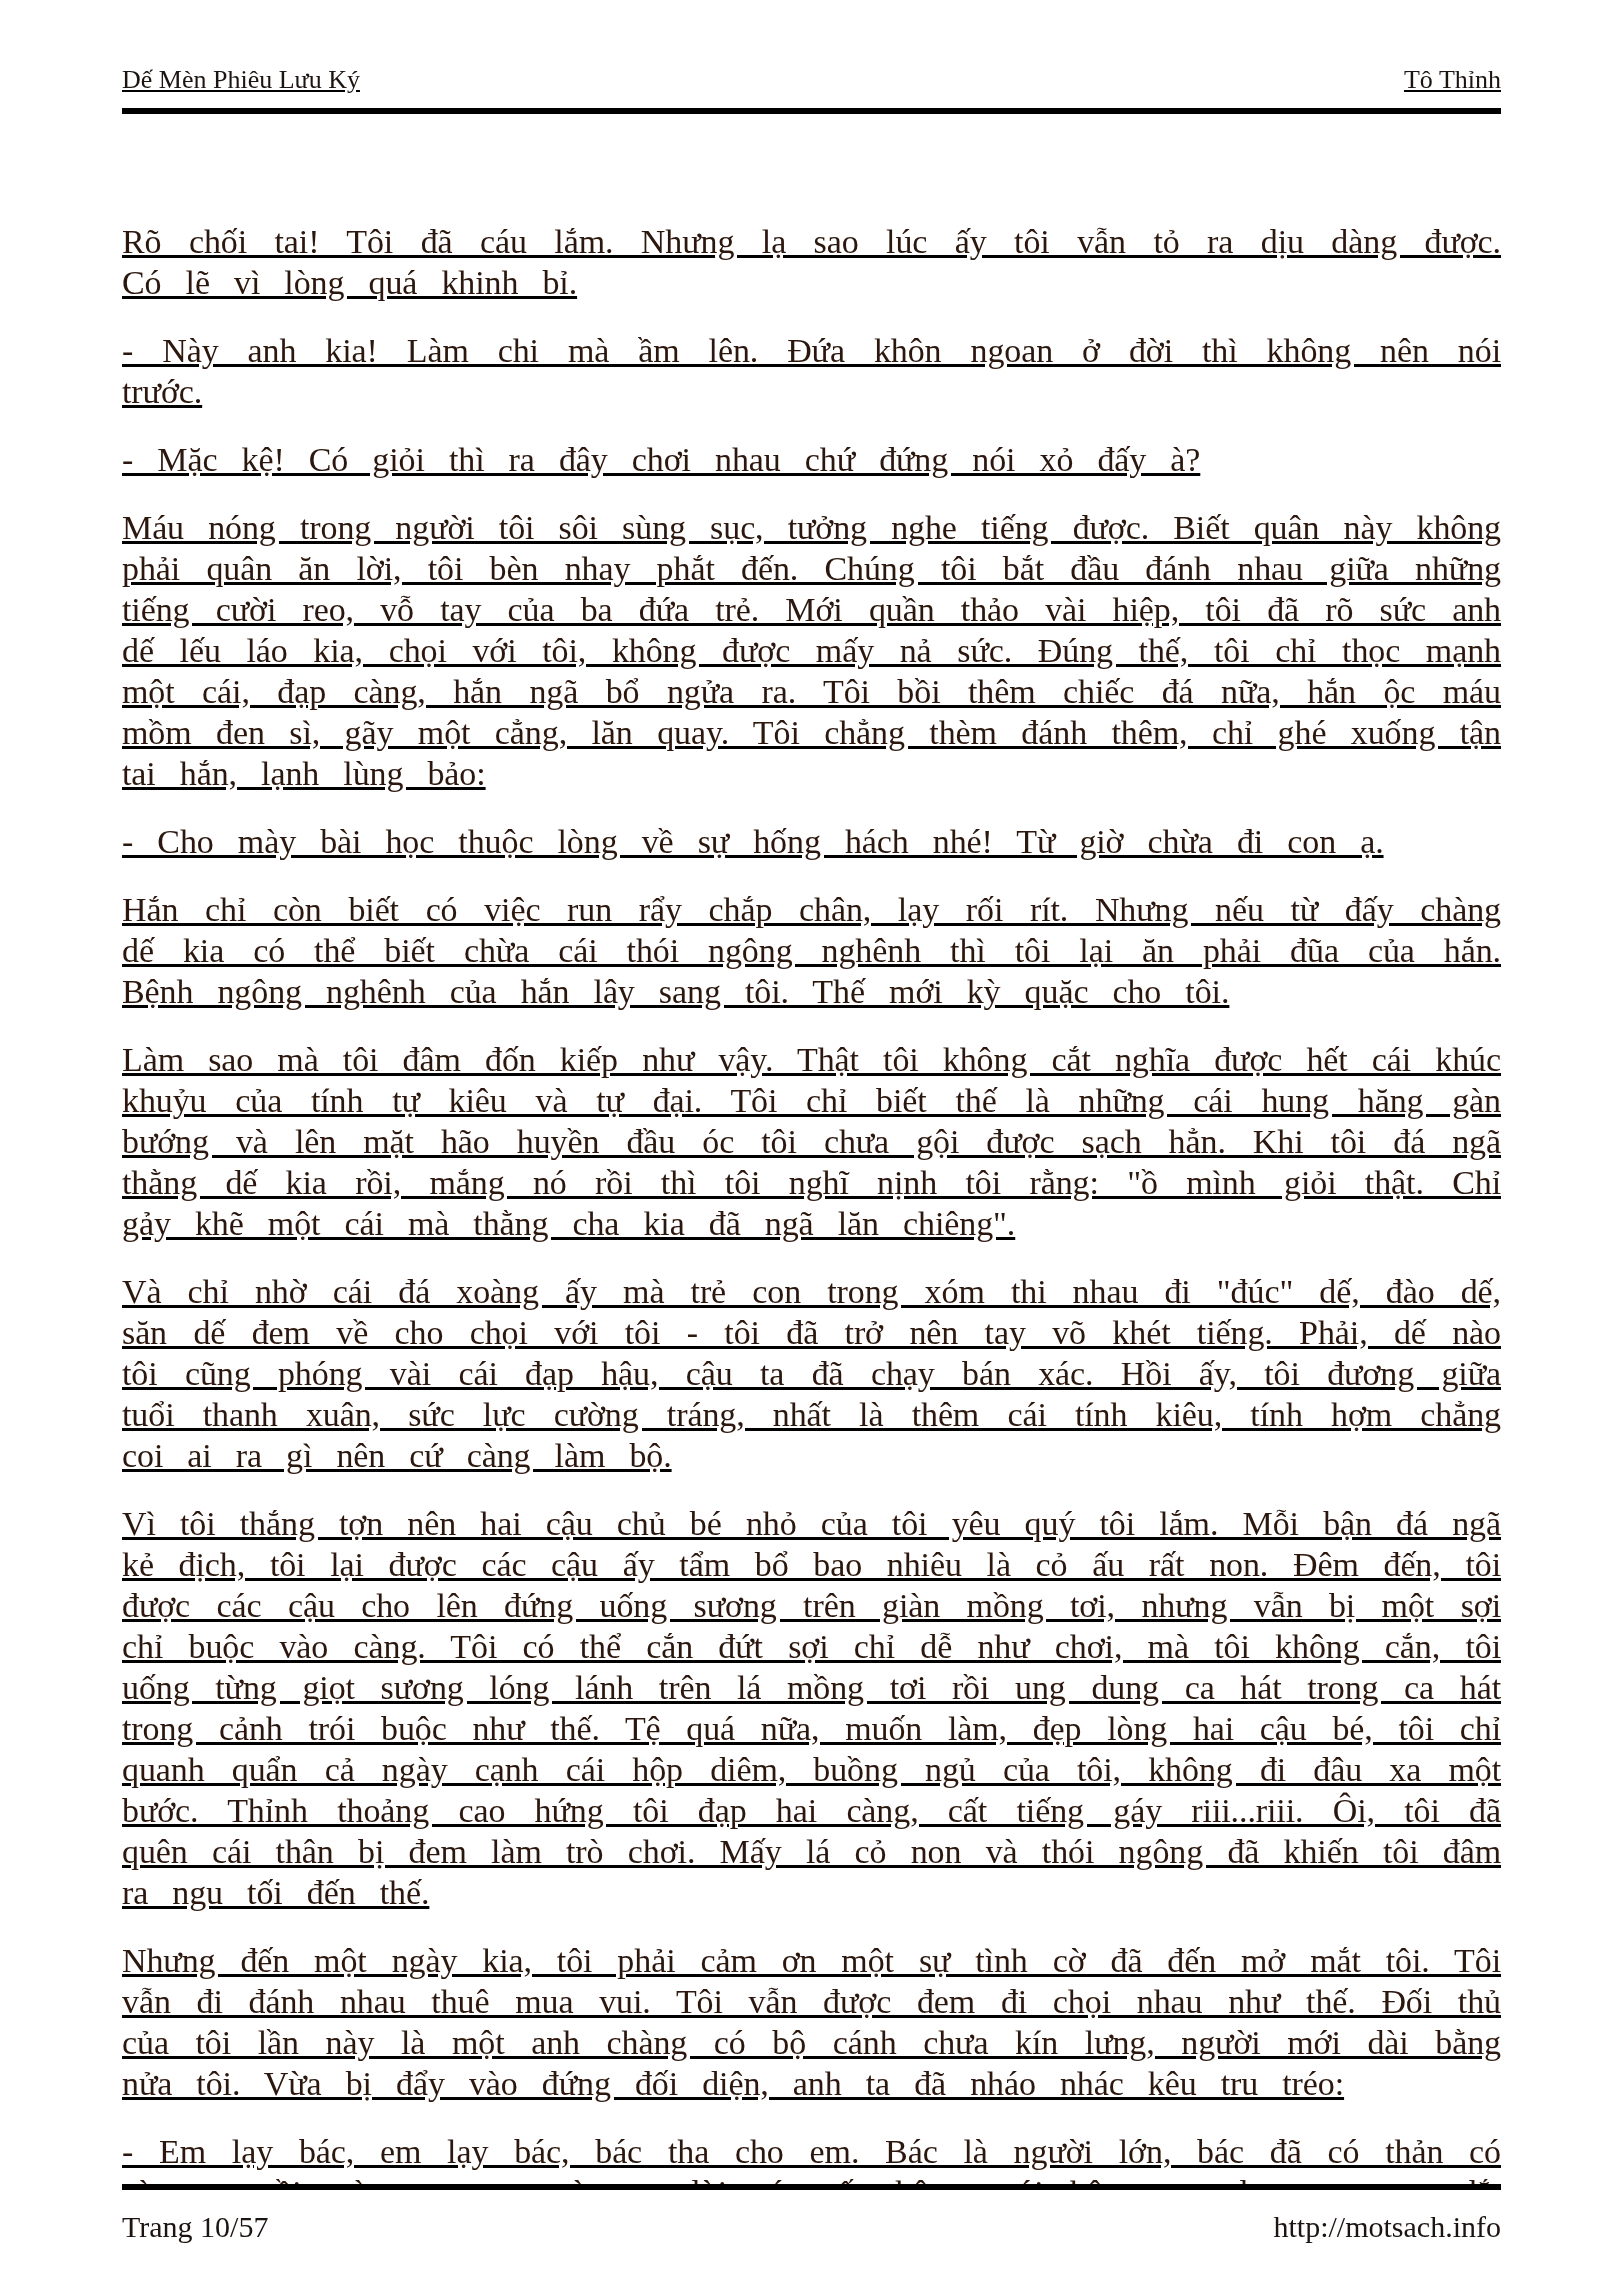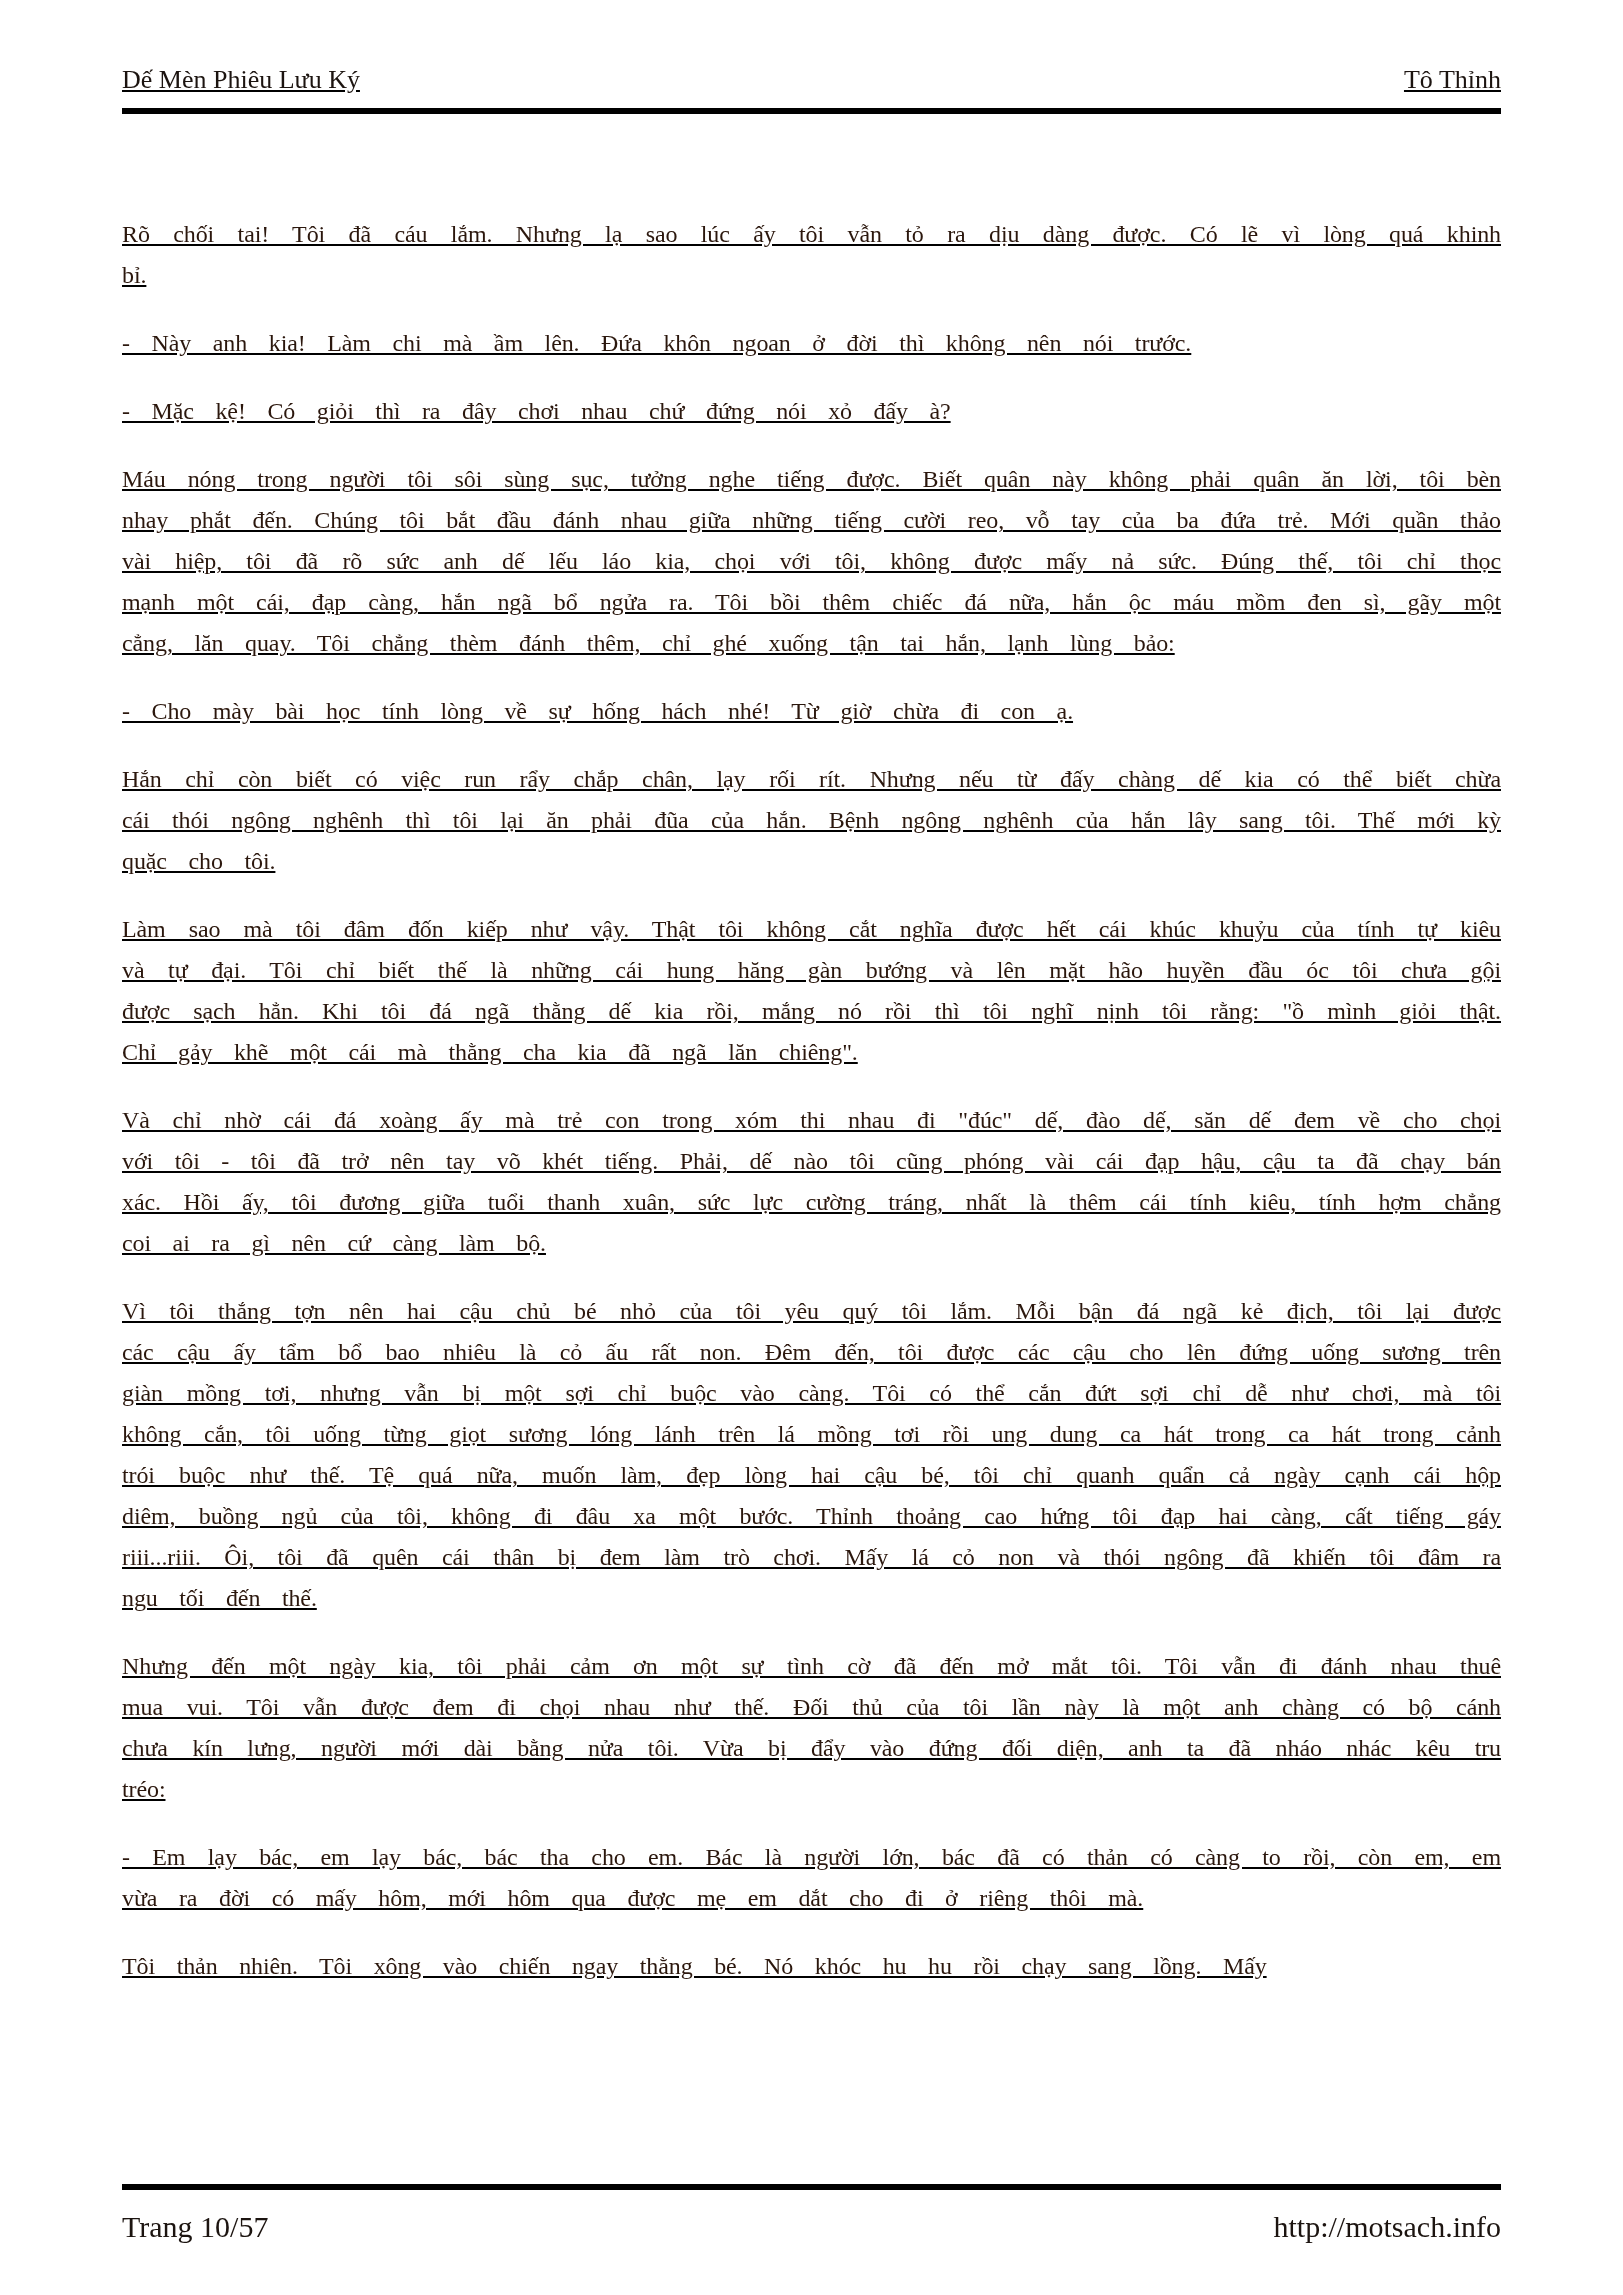--- a/index.html
+++ b/index.html
@@ -31,22 +31,22 @@
     height: 5.9px;
     background: #000000;
   }
   .header-rule { margin-top: 14.4px; }
   .content {
     margin-top: 96px;
     height: 1974px;
     overflow: hidden;
   }
   .content p {
-    margin: 4px 0 27px 0;
-    font-size: 24px;
+    margin: 11px 0 27px 0;
+    font-size: 34px;
     line-height: 41px;
     text-align: justify;
     word-spacing: 15.7px;
     letter-spacing: -0.1px;
     color: #2b170d;
   }
   .footer {
     position: absolute;
     left: 122px;
     right: 122px;
@@ -70,21 +70,21 @@
     <span>Dế Mèn Phiêu Lưu Ký</span>
     <span>Tô Thỉnh</span>
   </div>
   <div class="rule header-rule"></div>
 
   <div class="content">
     <p>Rõ chối tai! Tôi đã cáu lắm. Nhưng lạ sao lúc ấy tôi vẫn tỏ ra dịu dàng được. Có lẽ vì lòng quá khinh bỉ.</p>
     <p>- Này anh kia! Làm chi mà ầm lên. Đứa khôn ngoan ở đời thì không nên nói trước.</p>
     <p>- Mặc kệ! Có giỏi thì ra đây chơi nhau chứ đứng nói xỏ đấy à?</p>
     <p>Máu nóng trong người tôi sôi sùng sục, tưởng nghe tiếng được. Biết quân này không phải quân ăn lời, tôi bèn nhay phắt đến. Chúng tôi bắt đầu đánh nhau giữa những tiếng cười reo, vỗ tay của ba đứa trẻ. Mới quần thảo vài hiệp, tôi đã rõ sức anh dế lếu láo kia, chọi với tôi, không được mấy nả sức. Đúng thế, tôi chỉ thọc mạnh một cái, đạp càng, hắn ngã bổ ngửa ra. Tôi bồi thêm chiếc đá nữa, hắn ộc máu mồm đen sì, gãy một cẳng, lăn quay. Tôi chẳng thèm đánh thêm, chỉ ghé xuống tận tai hắn, lạnh lùng bảo:</p>
-    <p>- Cho mày bài học tính lòng về sự hống hách nhé! Từ giờ chừa đi con ạ.</p>
+    <p>- Cho mày bài học thuộc lòng về sự hống hách nhé! Từ giờ chừa đi con ạ.</p>
     <p>Hắn chỉ còn biết có việc run rẩy chắp chân, lạy rối rít. Nhưng nếu từ đấy chàng dế kia có thể biết chừa cái thói ngông nghênh thì tôi lại ăn phải đũa của hắn. Bệnh ngông nghênh của hắn lây sang tôi. Thế mới kỳ quặc cho tôi.</p>
     <p>Làm sao mà tôi đâm đốn kiếp như vậy. Thật tôi không cắt nghĩa được hết cái khúc khuỷu của tính tự kiêu và tự đại. Tôi chỉ biết thế là những cái hung hăng gàn bướng và lên mặt hão huyền đầu óc tôi chưa gội được sạch hẳn. Khi tôi đá ngã thằng dế kia rồi, mắng nó rồi thì tôi nghĩ nịnh tôi rằng: "ồ mình giỏi thật. Chỉ gảy khẽ một cái mà thằng cha kia đã ngã lăn chiêng".</p>
     <p>Và chỉ nhờ cái đá xoàng ấy mà trẻ con trong xóm thi nhau đi "đúc" dế, đào dế, săn dế đem về cho chọi với tôi - tôi đã trở nên tay võ khét tiếng. Phải, dế nào tôi cũng phóng vài cái đạp hậu, cậu ta đã chạy bán xác. Hồi ấy, tôi đương giữa tuổi thanh xuân, sức lực cường tráng, nhất là thêm cái tính kiêu, tính hợm chẳng coi ai ra gì nên cứ càng làm bộ.</p>
     <p>Vì tôi thắng tợn nên hai cậu chủ bé nhỏ của tôi yêu quý tôi lắm. Mỗi bận đá ngã kẻ địch, tôi lại được các cậu ấy tẩm bổ bao nhiêu là cỏ ấu rất non. Đêm đến, tôi được các cậu cho lên đứng uống sương trên giàn mồng tơi, nhưng vẫn bị một sợi chỉ buộc vào càng. Tôi có thể cắn đứt sợi chỉ dễ như chơi, mà tôi không cắn, tôi uống từng giọt sương lóng lánh trên lá mồng tơi rồi ung dung ca hát trong ca hát trong cảnh trói buộc như thế. Tệ quá nữa, muốn làm, đẹp lòng hai cậu bé, tôi chỉ quanh quẩn cả ngày cạnh cái hộp diêm, buồng ngủ của tôi, không đi đâu xa một bước. Thỉnh thoảng cao hứng tôi đạp hai càng, cất tiếng gáy riii...riii. Ôi, tôi đã quên cái thân bị đem làm trò chơi. Mấy lá cỏ non và thói ngông đã khiến tôi đâm ra ngu tối đến thế.</p>
     <p>Nhưng đến một ngày kia, tôi phải cảm ơn một sự tình cờ đã đến mở mắt tôi. Tôi vẫn đi đánh nhau thuê mua vui. Tôi vẫn được đem đi chọi nhau như thế. Đối thủ của tôi lần này là một anh chàng có bộ cánh chưa kín lưng, người mới dài bằng nửa tôi. Vừa bị đẩy vào đứng đối diện, anh ta đã nháo nhác kêu tru tréo:</p>
     <p>- Em lạy bác, em lạy bác, bác tha cho em. Bác là người lớn, bác đã có thản có càng to rồi, còn em, em vừa ra đời có mấy hôm, mới hôm qua được mẹ em dắt cho đi ở riêng thôi mà.</p>
     <p>Tôi thản nhiên. Tôi xông vào chiến ngay thằng bé. Nó khóc hu hu rồi chạy sang lồng. Mấy</p>
   </div>
 
   <div class="footer">

